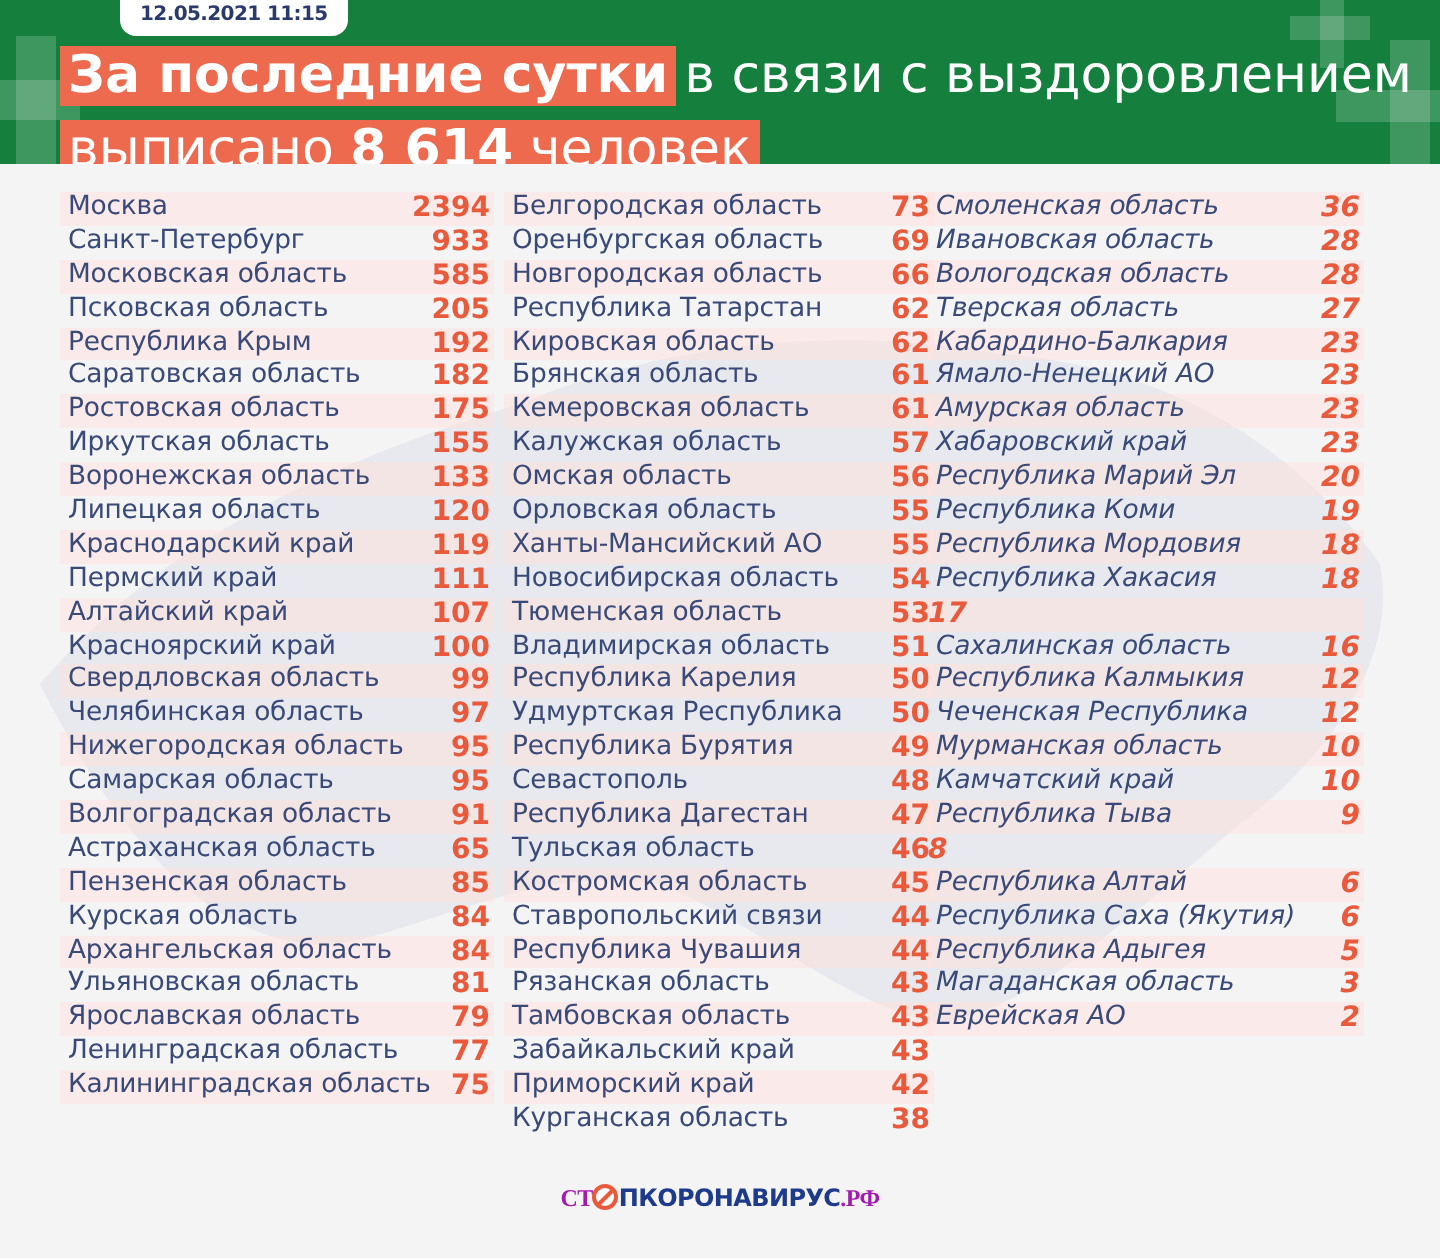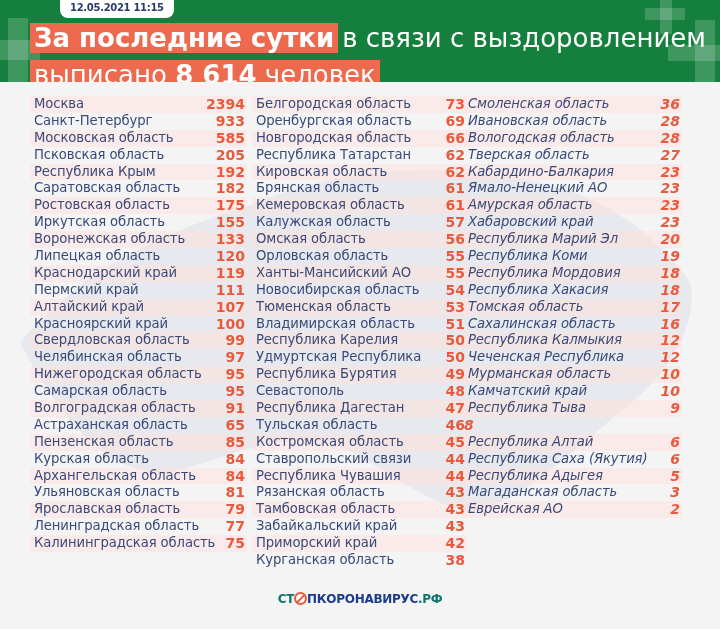--- a/index.html
+++ b/index.html
@@ -42,21 +42,21 @@
   .row .name { color: #3a4a78; padding-left: 4px; letter-spacing: -0.1px; }
   .row .val { color: #e85a3b; font-weight: bold; font-size: 14px; padding-right: 2px; }
   .c1 { left: 30px; width: 217px; }
   .c2 { left: 252px; width: 215px; }
   .c3 { left: 464px; width: 218px; font-style: italic; }
 
   .footer {
     position: absolute; left: 0; top: 592px; width: 720px; text-align: center;
     font-size: 12px; font-weight: bold; color: #1e3a8a; letter-spacing: -0.3px;
   }
-  .footer .red { color: #0f766e; }
+  .footer .red { color: #a21caf; font-family: Liberation Serif, serif; }
   .logo-o {
     display: inline-block; width: 13px; height: 13px; border-radius: 50%;
     border: 2px solid #e85a3b; vertical-align: -2px; position: relative; background: #fff;
   }
   .logo-o::after {
     content: ""; position: absolute; left: 4px; top: -1px; width: 2px; height: 11px;
     background: #e85a3b; transform: rotate(45deg);
   }
 </style>
 </head>
@@ -355,21 +355,20 @@
     </div>
     <div class="row">
       <span class="name">Республика Мордовия</span>
       <span class="val">18</span>
     </div>
     <div class="row">
       <span class="name">Республика Хакасия</span>
       <span class="val">18</span>
     </div>
     <div class="row">
-      <span class="name">Томская область</span>
       <span class="val">17</span>
     </div>
     <div class="row">
       <span class="name">Сахалинская область</span>
       <span class="val">16</span>
     </div>
     <div class="row">
       <span class="name">Республика Калмыкия</span>
       <span class="val">12</span>
     </div>

